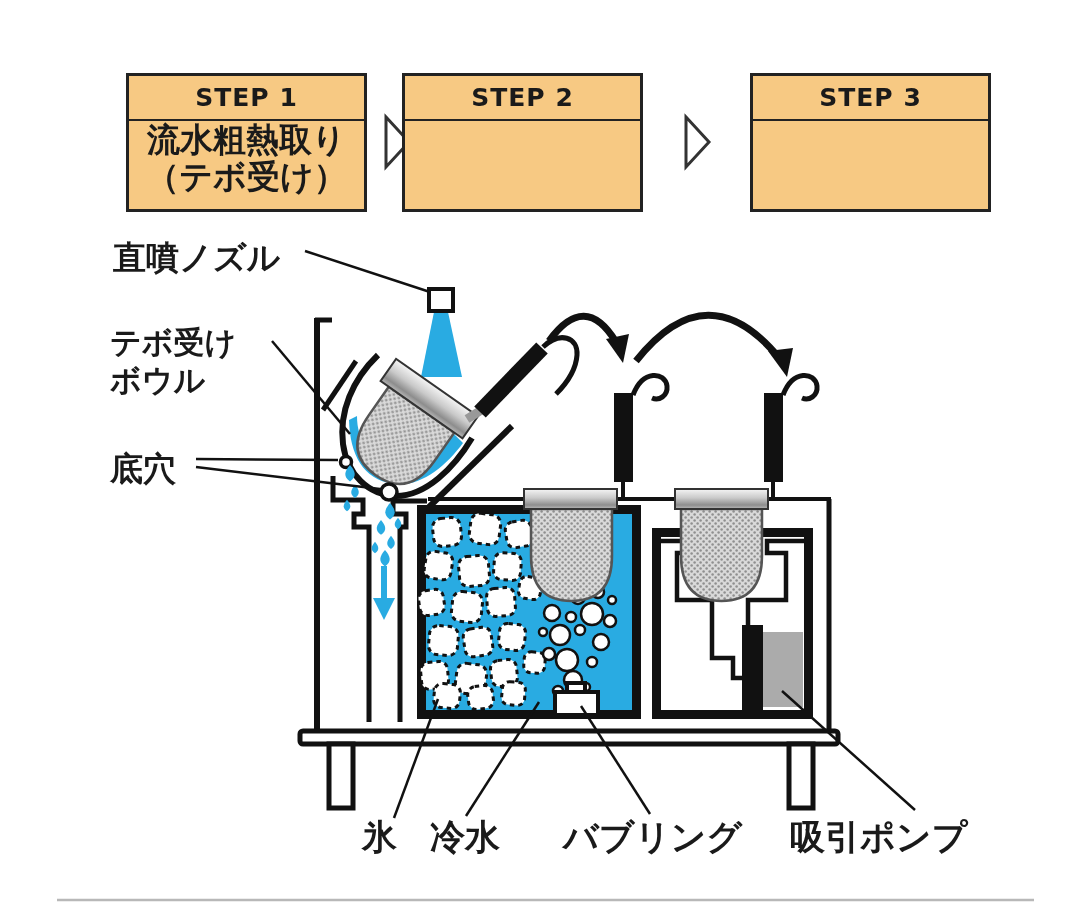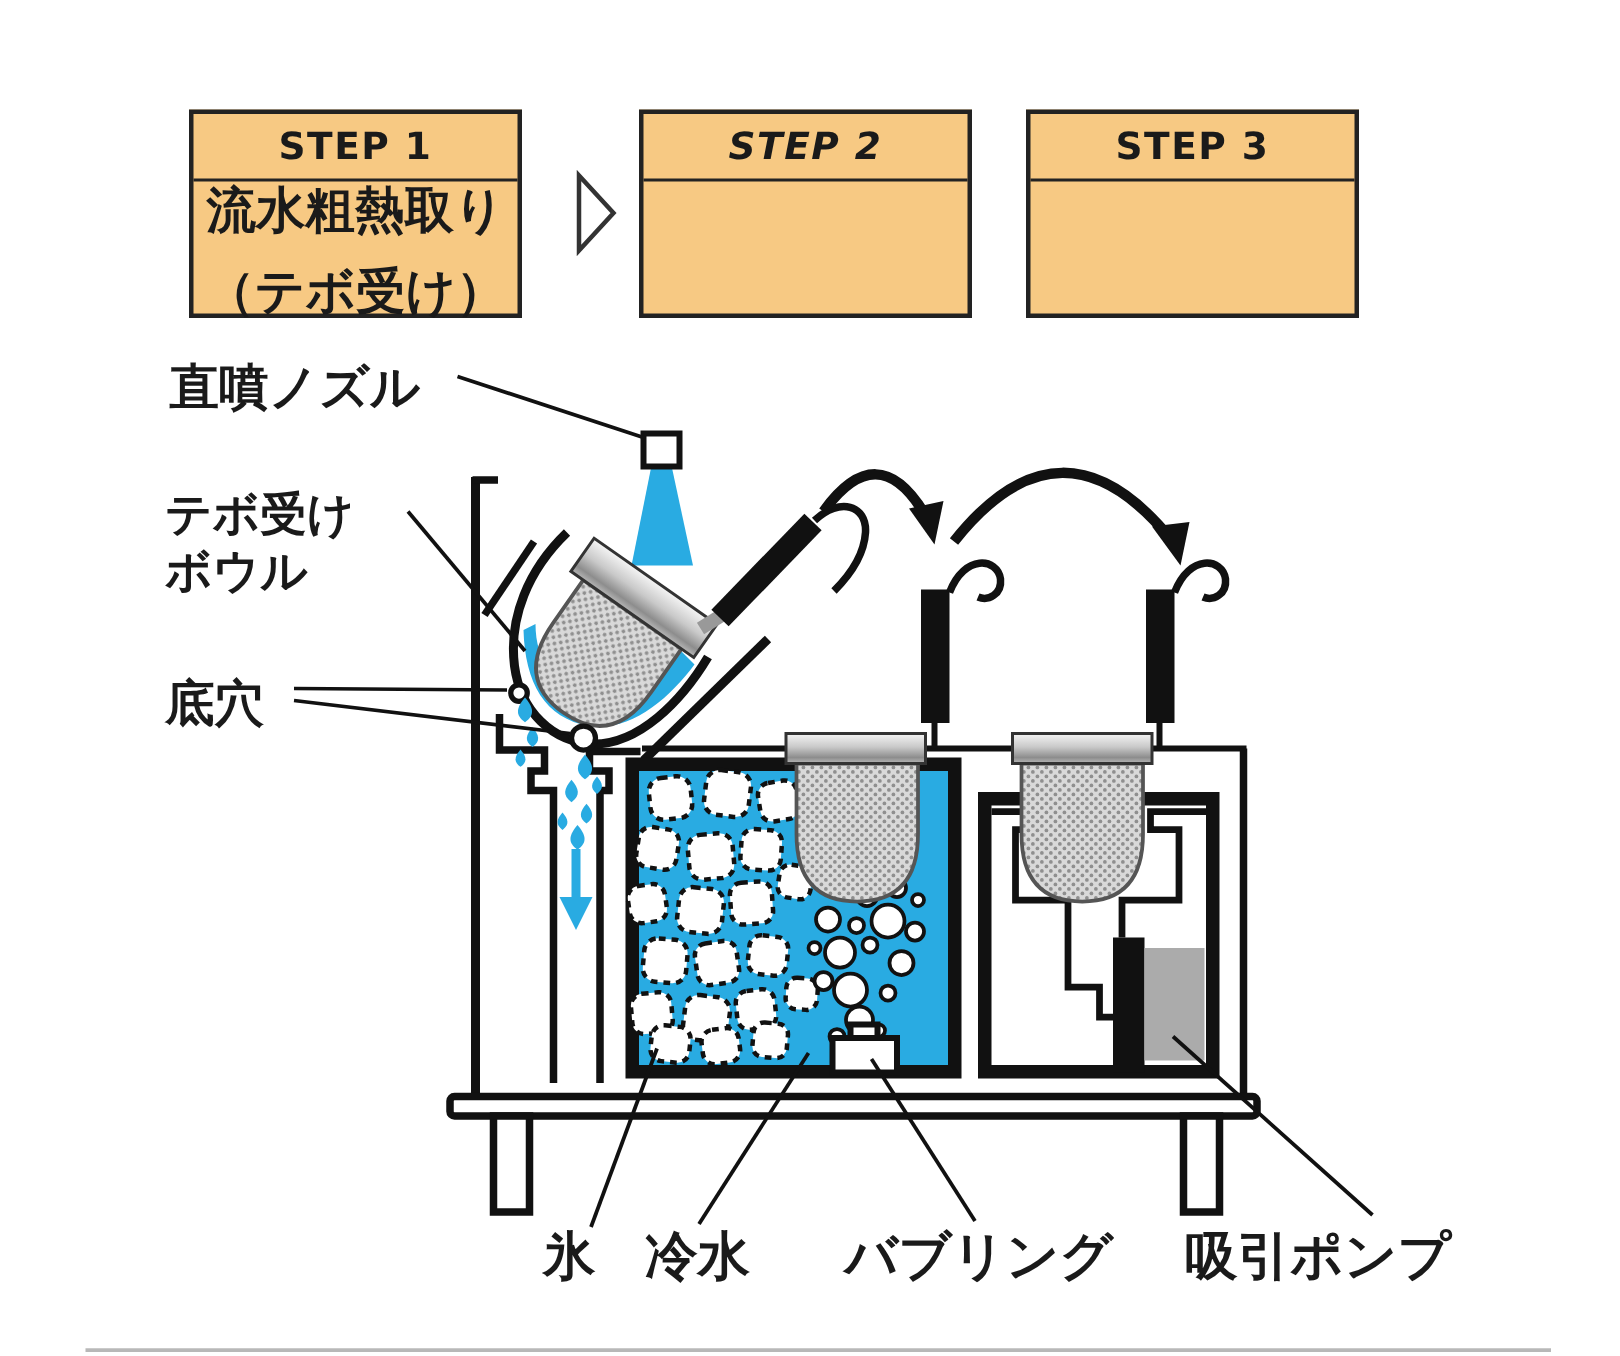--- a/index.html
+++ b/index.html
@@ -2,34 +2,34 @@
 <html><head>
 <meta charset="utf-8">
 <style>
   html,body{margin:0;padding:0;background:#fff;}
   #stage{
     position:relative;width:1080px;height:904px;background:#fff;overflow:hidden;
     font-family:"DejaVu Sans","Liberation Sans",sans-serif;
   }
   #diagram-svg{position:absolute;left:0;top:0;}
   .step-box{
-    position:absolute;top:73px;width:222px;height:139px;box-sizing:border-box;
+    position:absolute;top:73px;width:241px;height:139px;box-sizing:border-box;
     background:#F7C983;border:3px solid #222;z-index:2;
   }
   .step-header{
     height:43px;border-bottom:2.5px solid #222;display:flex;align-items:center;justify-content:center;
     font-size:25px;font-weight:bold;color:#1a1a1a;letter-spacing:1px;
   }
   .step-body{
-    height:91px;display:flex;flex-direction:column;align-items:center;justify-content:space-between;
+    height:91px;display:flex;flex-direction:column;align-items:center;justify-content:flex-start;
     font-size:33px;font-weight:bold;color:#1a1a1a;line-height:1.13;white-space:nowrap;
   }
   #step-box-1{left:126px;}
-  #step-box-2{left:426px;font-style:italic;}
-  #step-box-3{left:684px;}
+  #step-box-2{left:402px;}
+  #step-box-3{left:750px;}
   text{font-weight:bold;fill:#1a1a1a;}
   .lbl-big{font-size:33px;}
   .lbl-mid{font-size:31px;}
   .lbl-bottom{font-size:35px;}
 </style>
 </head>
 <body>
 
 <div id="stage">
 

